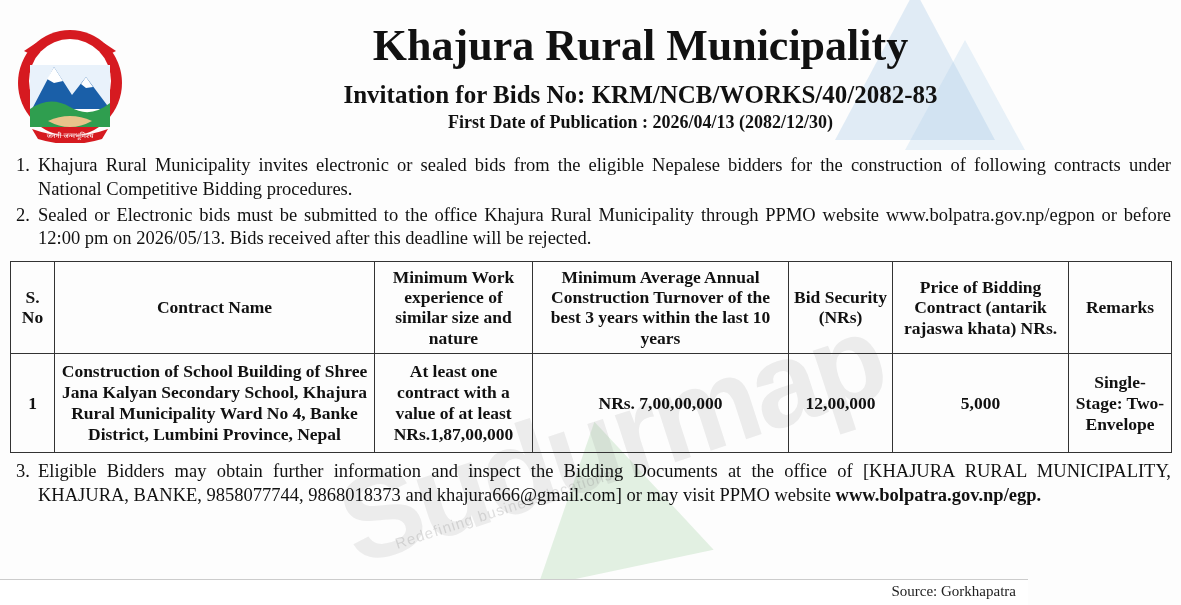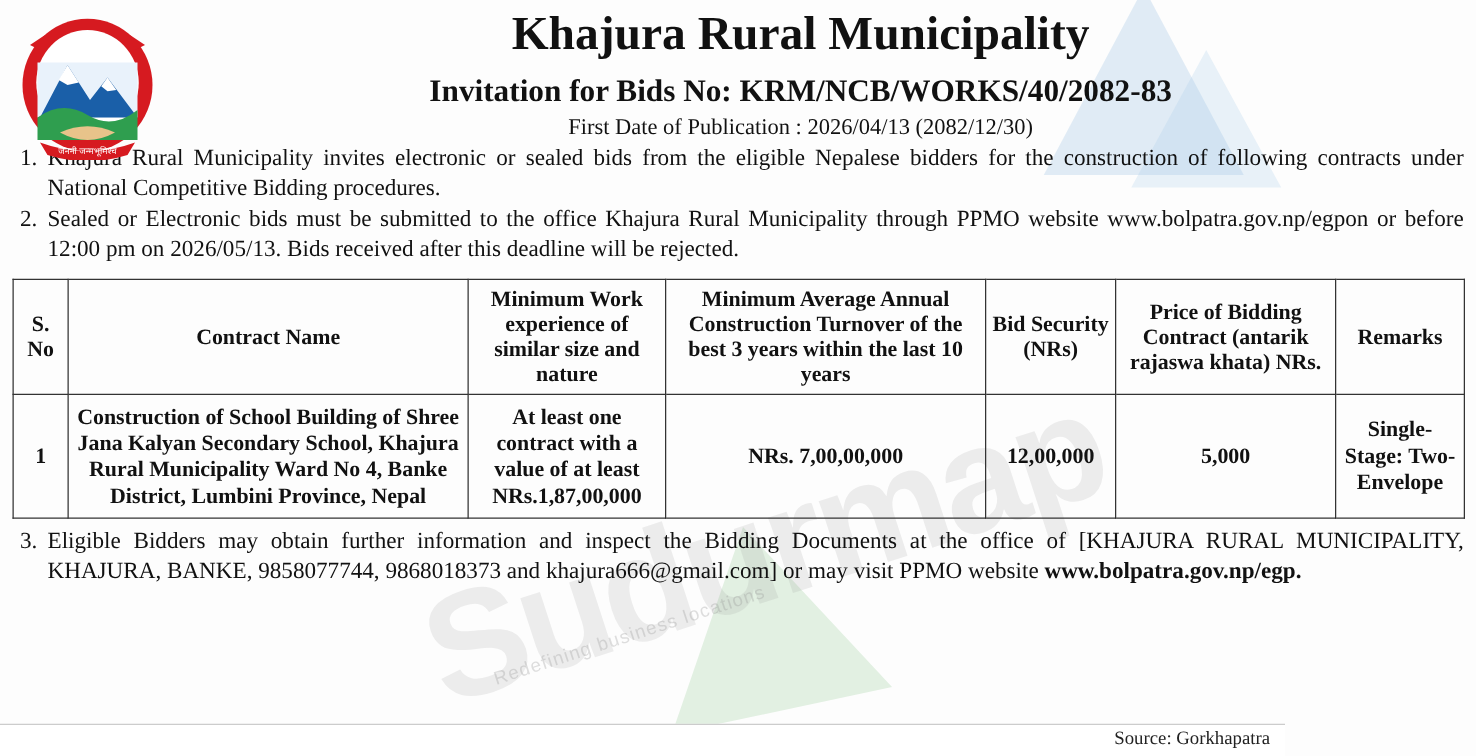--- a/index.html
+++ b/index.html
@@ -93,40 +93,40 @@
   }
   .emblem {
     position: absolute;
     left: 4px;
     top: 2px;
     width: 112px;
     height: 118px;
   }
   .title {
     font-family: "Liberation Serif", serif;
-    font-size: 38px;
+    font-size: 44px;
     font-weight: bold;
     line-height: 1.05;
-    margin: 2px 0 2px 0;
+    margin: 17px 0 2px 0;
     letter-spacing: 0px;
   }
   .subtitle {
     font-size: 24px;
     font-weight: bold;
     margin: 2px 0 3px 0;
   }
   .ifb {
     font-size: 25px;
     font-weight: bold;
     margin: 12px 0 3px 0;
   }
   .pubdate {
     font-size: 18px;
-    font-weight: normal;
-    margin: 0 0 4px 0;
+    font-weight: bold;
+    margin: 0 0 21px 0;
   }
 
   
   .para {
     display: flex;
     font-size: 18.5px;
     line-height: 1.28;
     margin: 2px 0 0 0;
     text-align: justify;
   }

